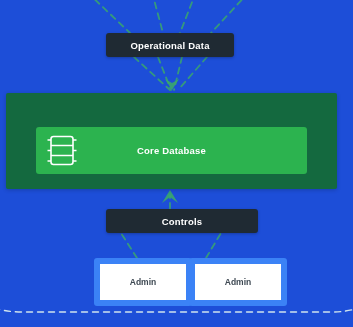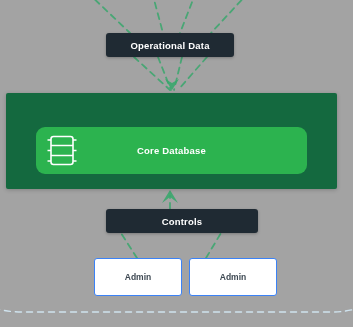--- a/index.html
+++ b/index.html
@@ -7,21 +7,21 @@
     padding: 0;
     background: #ffffff;
   }
   body {
     font-family: "Liberation Sans", sans-serif;
   }
   #canvas {
     position: relative;
     width: 353px;
     height: 327px;
-    background: #a3a3a3;
+    background: #1d4ed8;
     overflow: hidden;
   }
   #edges {
     position: absolute;
     left: 0;
     top: 0;
     width: 353px;
     height: 327px;
     pointer-events: none;
   }
@@ -79,21 +79,21 @@
   }
 
   
   #node-core-database {
     position: absolute;
     left: 30px;
     top: 34px;
     width: 271px;
     height: 47px;
     background: #2cb34f;
-    border-radius: 9px;
+    border-radius: 3px;
     display: flex;
     align-items: center;
   }
   #core-database-icon {
     position: absolute;
     left: 9px;
     top: 7px;
     width: 34px;
     height: 33px;
   }
@@ -105,21 +105,21 @@
     font-weight: bold;
     letter-spacing: 0.2px;
   }
 
   
   .leaf-node {
     position: absolute;
     width: 86px;
     height: 36px;
     background: #ffffff;
-    border: 1px solid #3b82f6;
+    border: 6px solid #3b82f6;
     border-radius: 3px;
     display: flex;
     align-items: center;
     justify-content: center;
     color: #3d4852;
     font-size: 8.5px;
     font-weight: bold;
     z-index: 5;
   }
   #node-admin-1 { left: 94px; top: 258px; }

